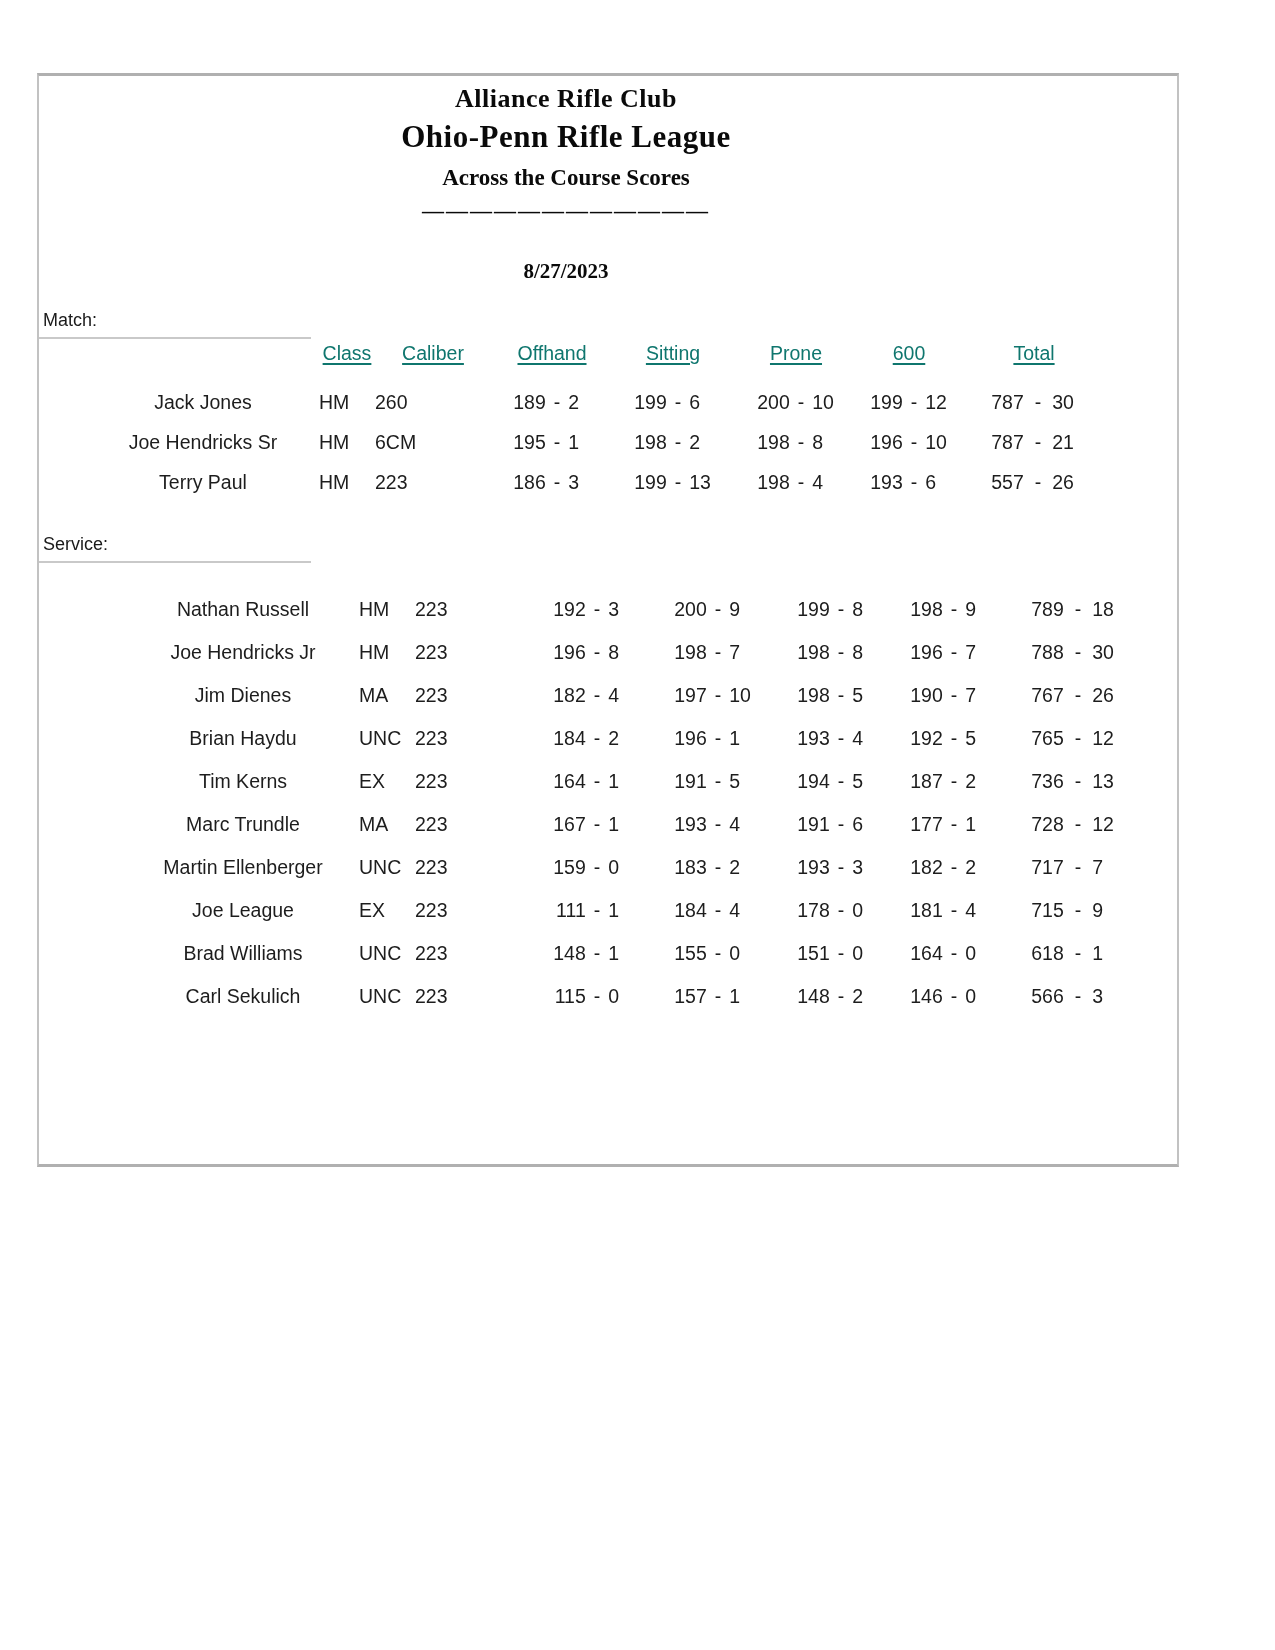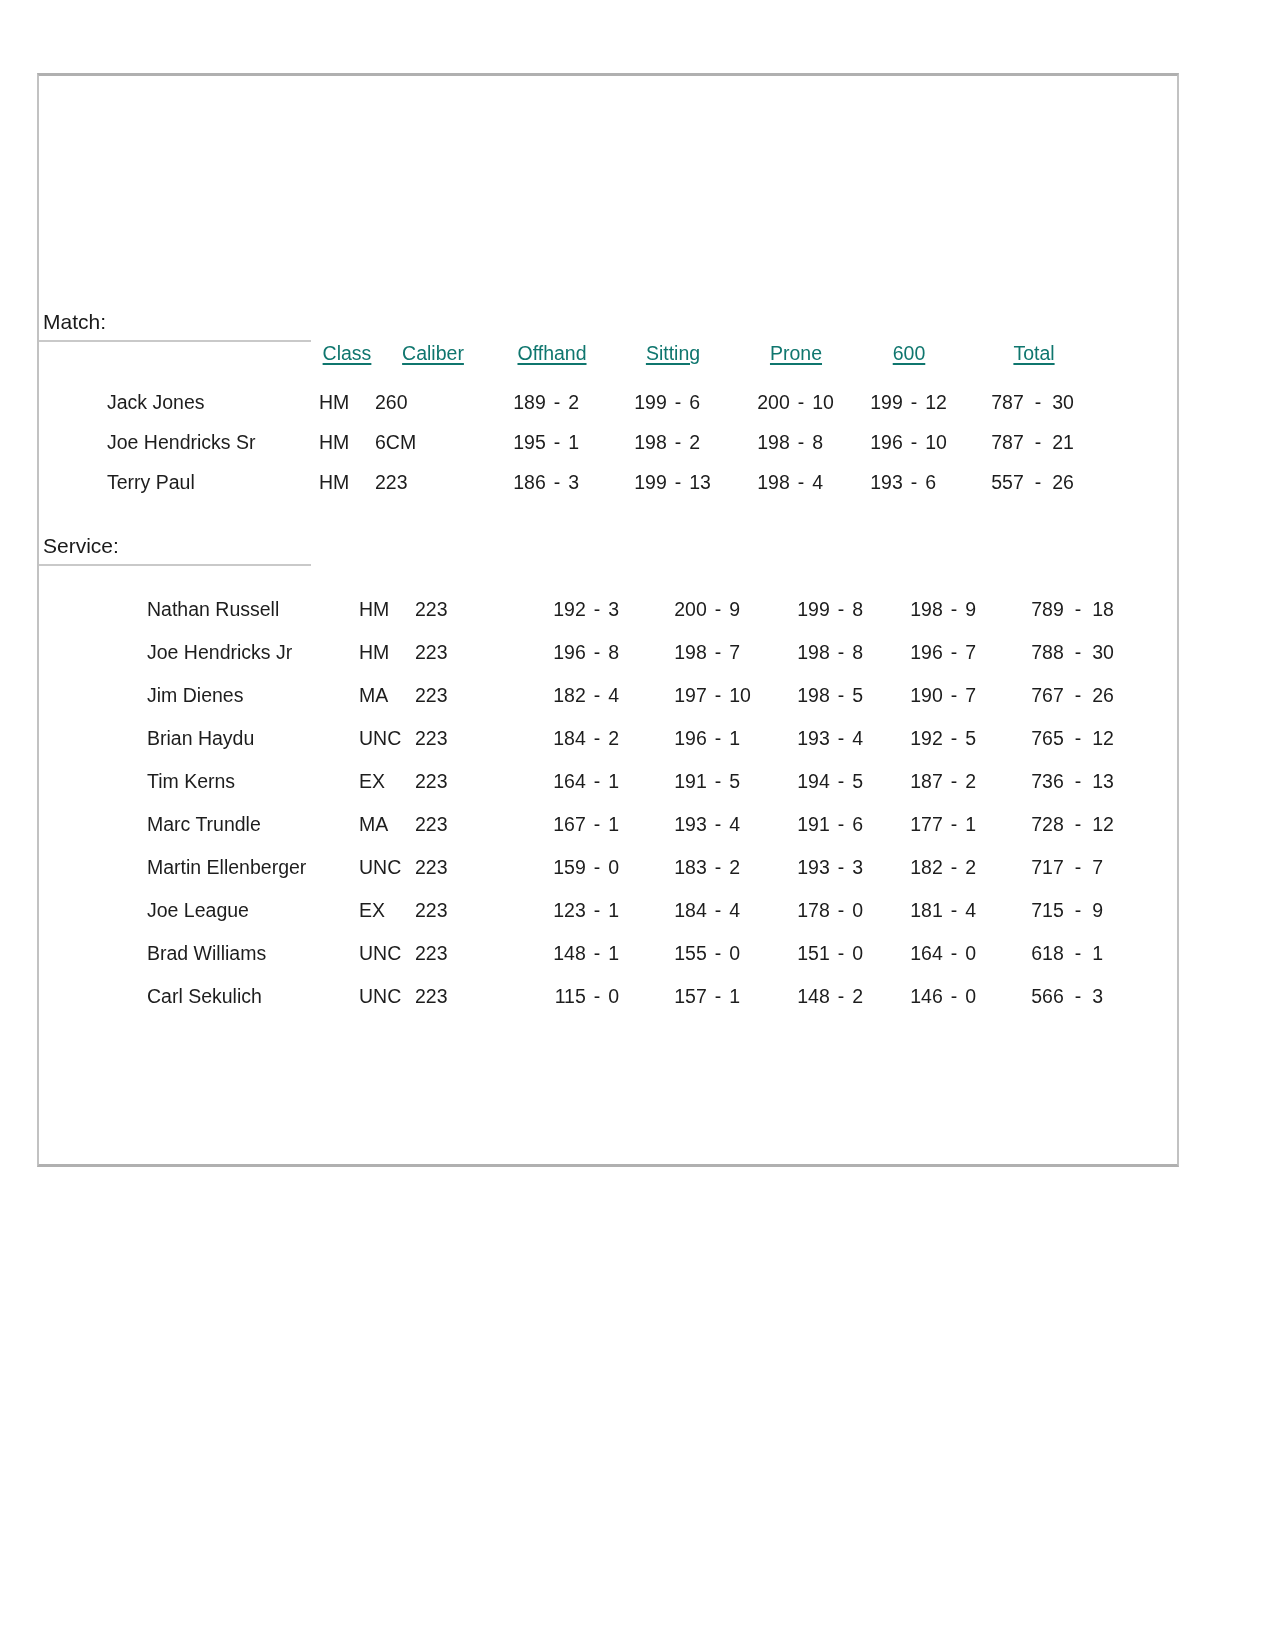--- a/index.html
+++ b/index.html
@@ -45,21 +45,21 @@
   .t-league   { font-size: 31px; line-height: 1.2;  margin-top: 4px; letter-spacing: 0.5px; }
   .t-subtitle { font-size: 23px; line-height: 1.2;  margin-top: 9px; }
   .t-divider  { font-size: 22px; line-height: 1;    margin-top: 8px; letter-spacing: 2px; }
   .t-date     { font-size: 21px; line-height: 1.2;  margin-top: 37px; }
 
   
   .section-label {
     position: absolute;
     left: 0;
     width: 268px;
-    font-size: 21px;
+    font-size: 18px;
     color: #1a1a1a;
     padding: 0 0 6px 4px;
     border-bottom: 2px solid #c9c9c9;
     background: transparent;
   }
   .label-match   { top: 234px; }
   .label-service { top: 458px; }
 
   
   .tgrid {
@@ -87,40 +87,47 @@
     width: 1070px;
   }
   .rows-match   { top: 306px; }
   .rows-service { top: 512px; }
   .rows-match   .trow { height: 40px; }
   .rows-service .trow { height: 43px; margin-left: 40px; }
   .trow {
     font-size: 19.5px;
     color: #1d1d1d;
   }
-  .cell.name  { padding-left: 68px; text-align: left; white-space: nowrap; }
+  .cell.name  { padding-left: 48px; text-align: center; white-space: nowrap; }
   .cell.center { }
   .cell.score {
     display: flex;
     justify-content: center;
     align-items: baseline;
     white-space: pre;
   }
   .cell.score .v    { min-width: 36px; text-align: right; }
   .cell.score .dash { margin: 0 8px; }
   .cell.score .x    { min-width: 26px; text-align: left; }
   .cell.score.total .dash { margin: 0 11px; }
   .cell.score.total .x    { min-width: 28px; text-align: left; }
 </style>
 </head>
 <body>
 
 <div class="page">
   <div class="doc-box">
 
+    <div class="header-block">
+      <div class="t-club">Alliance Rifle Club</div>
+      <div class="t-league">Ohio-Penn Rifle League</div>
+      <div class="t-subtitle">Across the Course Scores</div>
+      <div class="t-divider">————————————</div>
+      <div class="t-date">8/27/2023</div>
+    </div>
 
     <div class="section-label label-match">Match:</div>
 
     <div class="tgrid theader">
       <div class="hcell"></div>
       <div class="hcell"><span class="u">Class</span></div>
       <div class="hcell"><span class="u">Caliber</span></div>
       <div class="hcell"><span class="u">Offhand</span></div>
       <div class="hcell"><span class="u">Sitting</span></div>
       <div class="hcell"><span class="u">Prone</span></div>
@@ -240,21 +247,21 @@
     <div class="cell score c-sit"><span class="v">183</span><span class="dash">-</span><span class="x">2</span></div>
     <div class="cell score c-pro"><span class="v">193</span><span class="dash">-</span><span class="x">3</span></div>
     <div class="cell score c-six"><span class="v">182</span><span class="dash">-</span><span class="x">2</span></div>
     <div class="cell score total c-tot"><span class="v">717</span><span class="dash">-</span><span class="x">7</span></div>
   </div>
 
   <div class="tgrid trow">
     <div class="cell name c-name">Joe League</div>
     <div class="cell center c-class">EX</div>
     <div class="cell center c-cal">223</div>
-    <div class="cell score c-off"><span class="v">123</span><span class="dash">-</span><span class="x">1</span></div>
+    <div class="cell score c-off"><span class="v">111</span><span class="dash">-</span><span class="x">1</span></div>
     <div class="cell score c-sit"><span class="v">184</span><span class="dash">-</span><span class="x">4</span></div>
     <div class="cell score c-pro"><span class="v">178</span><span class="dash">-</span><span class="x">0</span></div>
     <div class="cell score c-six"><span class="v">181</span><span class="dash">-</span><span class="x">4</span></div>
     <div class="cell score total c-tot"><span class="v">715</span><span class="dash">-</span><span class="x">9</span></div>
   </div>
 
   <div class="tgrid trow">
     <div class="cell name c-name">Brad Williams</div>
     <div class="cell center c-class">UNC</div>
     <div class="cell center c-cal">223</div>

